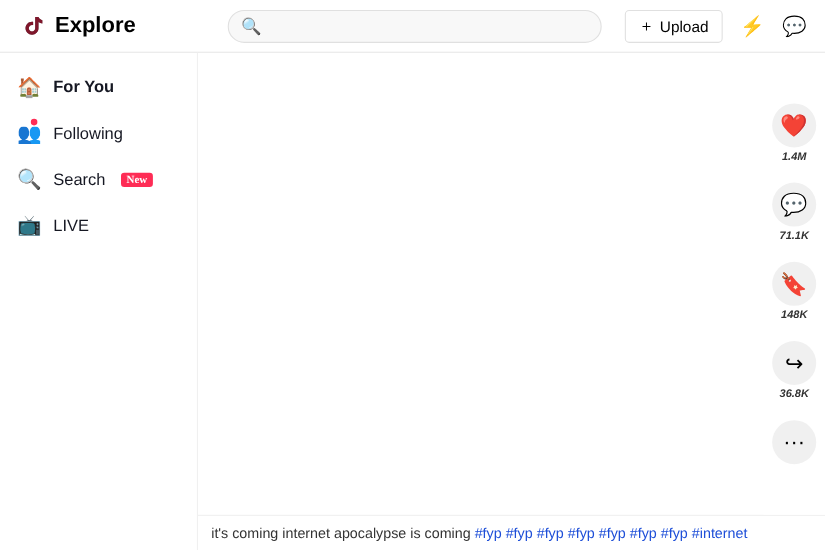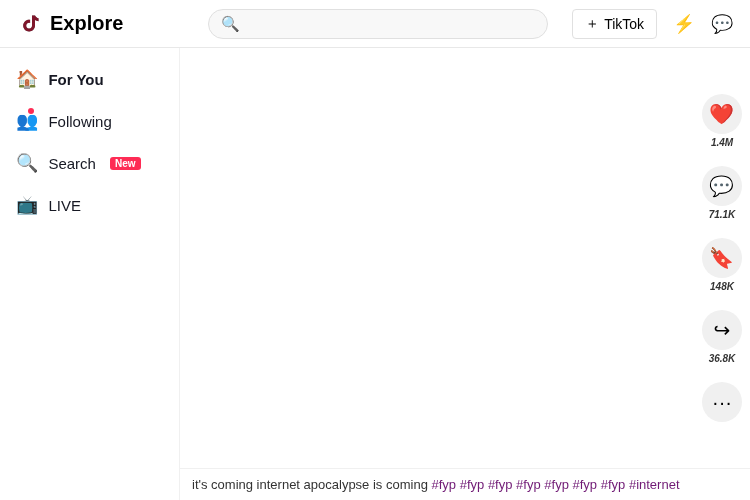--- a/index.html
+++ b/index.html
@@ -39,21 +39,21 @@
     .sidebar { width: 180px; padding: 10px 0; flex-shrink: 0; border-right: 1px solid #f0f0f0; }
     .sidebar-item {
       display: flex; align-items: center; gap: 10px;
       padding: 10px 16px; cursor: pointer; font-size: 15px; color: #161823;
       position: relative;
     }
     .sidebar-item.active { font-weight: 700; }
     .sidebar-icon { font-size: 18px; color: #161823; }
     .new-badge {
       background: #fe2c55; color: #fff; font-size: 10px; font-weight: 700;
-      padding: 1px 5px; border-radius: 3px; margin-left: 4px;
+      padding: 1px 5px; border-radius: 3px; margin-left: 4px; font-family: Liberation Serif, serif;
     }
     .dot-badge {
       width: 6px; height: 6px; background: #fe2c55; border-radius: 50%;
       position: absolute; left: 28px; top: 8px;
     }
 
     
     .content { flex: 1; display: flex; flex-direction: column; overflow: hidden; }
 
     
@@ -156,21 +156,21 @@
       font-size: 20px;
     }
     .action-label { font-size: 10px; color: #333; font-weight: 600; font-style: italic; }
 
     
     .caption {
       padding: 8px 12px; font-size: 13px; color: #333;
       border-top: 1px solid #f0f0f0; background: #fff; flex-shrink: 0;
     }
     .caption-text { display: inline; }
-    .hashtag { color: #701a75; font-weight: 500; }
+    .hashtag { color: #1d4ed8; font-weight: 500; }
   </style>
 </head>
 <body>
 
 <div class="header">
   <div class="logo-area">
     <svg class="logo-icon" viewBox="0 0 28 28" fill="none">
       <rect width="28" height="28" rx="6" fill="#fff"></rect>
       <path d="M19 5.5c.7 1.5 2 2.5 3.5 2.8v3c-1.2-.1-2.4-.5-3.5-1.2v5.5c0 3.2-2.6 5.9-5.9 5.9S7.2 18.8 7.2 15.6s2.6-5.9 5.9-5.9c.3 0 .7 0 1 .1v3.1c-.3-.1-.6-.1-1-.1-1.6 0-2.9 1.3-2.9 2.9s1.3 2.9 2.9 2.9 2.9-1.3 2.9-2.9V5.5H19z" fill="#010101"></path>
       <path d="M19 5.5c.7 1.5 2 2.5 3.5 2.8v3c-1.2-.1-2.4-.5-3.5-1.2v5.5c0 3.2-2.6 5.9-5.9 5.9S7.2 18.8 7.2 15.6s2.6-5.9 5.9-5.9c.3 0 .7 0 1 .1v3.1c-.3-.1-.6-.1-1-.1-1.6 0-2.9 1.3-2.9 2.9s1.3 2.9 2.9 2.9 2.9-1.3 2.9-2.9V5.5H19z" fill="#fe2c55" opacity="0.5"></path>
@@ -178,21 +178,21 @@
     <span class="logo-text">Explore</span>
   </div>
 
   <div class="search-bar">
     <span style="color:#999; font-size:15px;">🔍</span>
   </div>
 
   <div class="header-actions">
     <button class="upload-btn">
       <span>＋</span>
-      <span>TikTok</span>
+      <span>Upload</span>
     </button>
     <span class="header-icon">⚡</span>
     <span class="header-icon">💬</span>
   </div>
 </div>
 
 <div class="main">
 
   <div class="sidebar">
     <div class="sidebar-item active">

